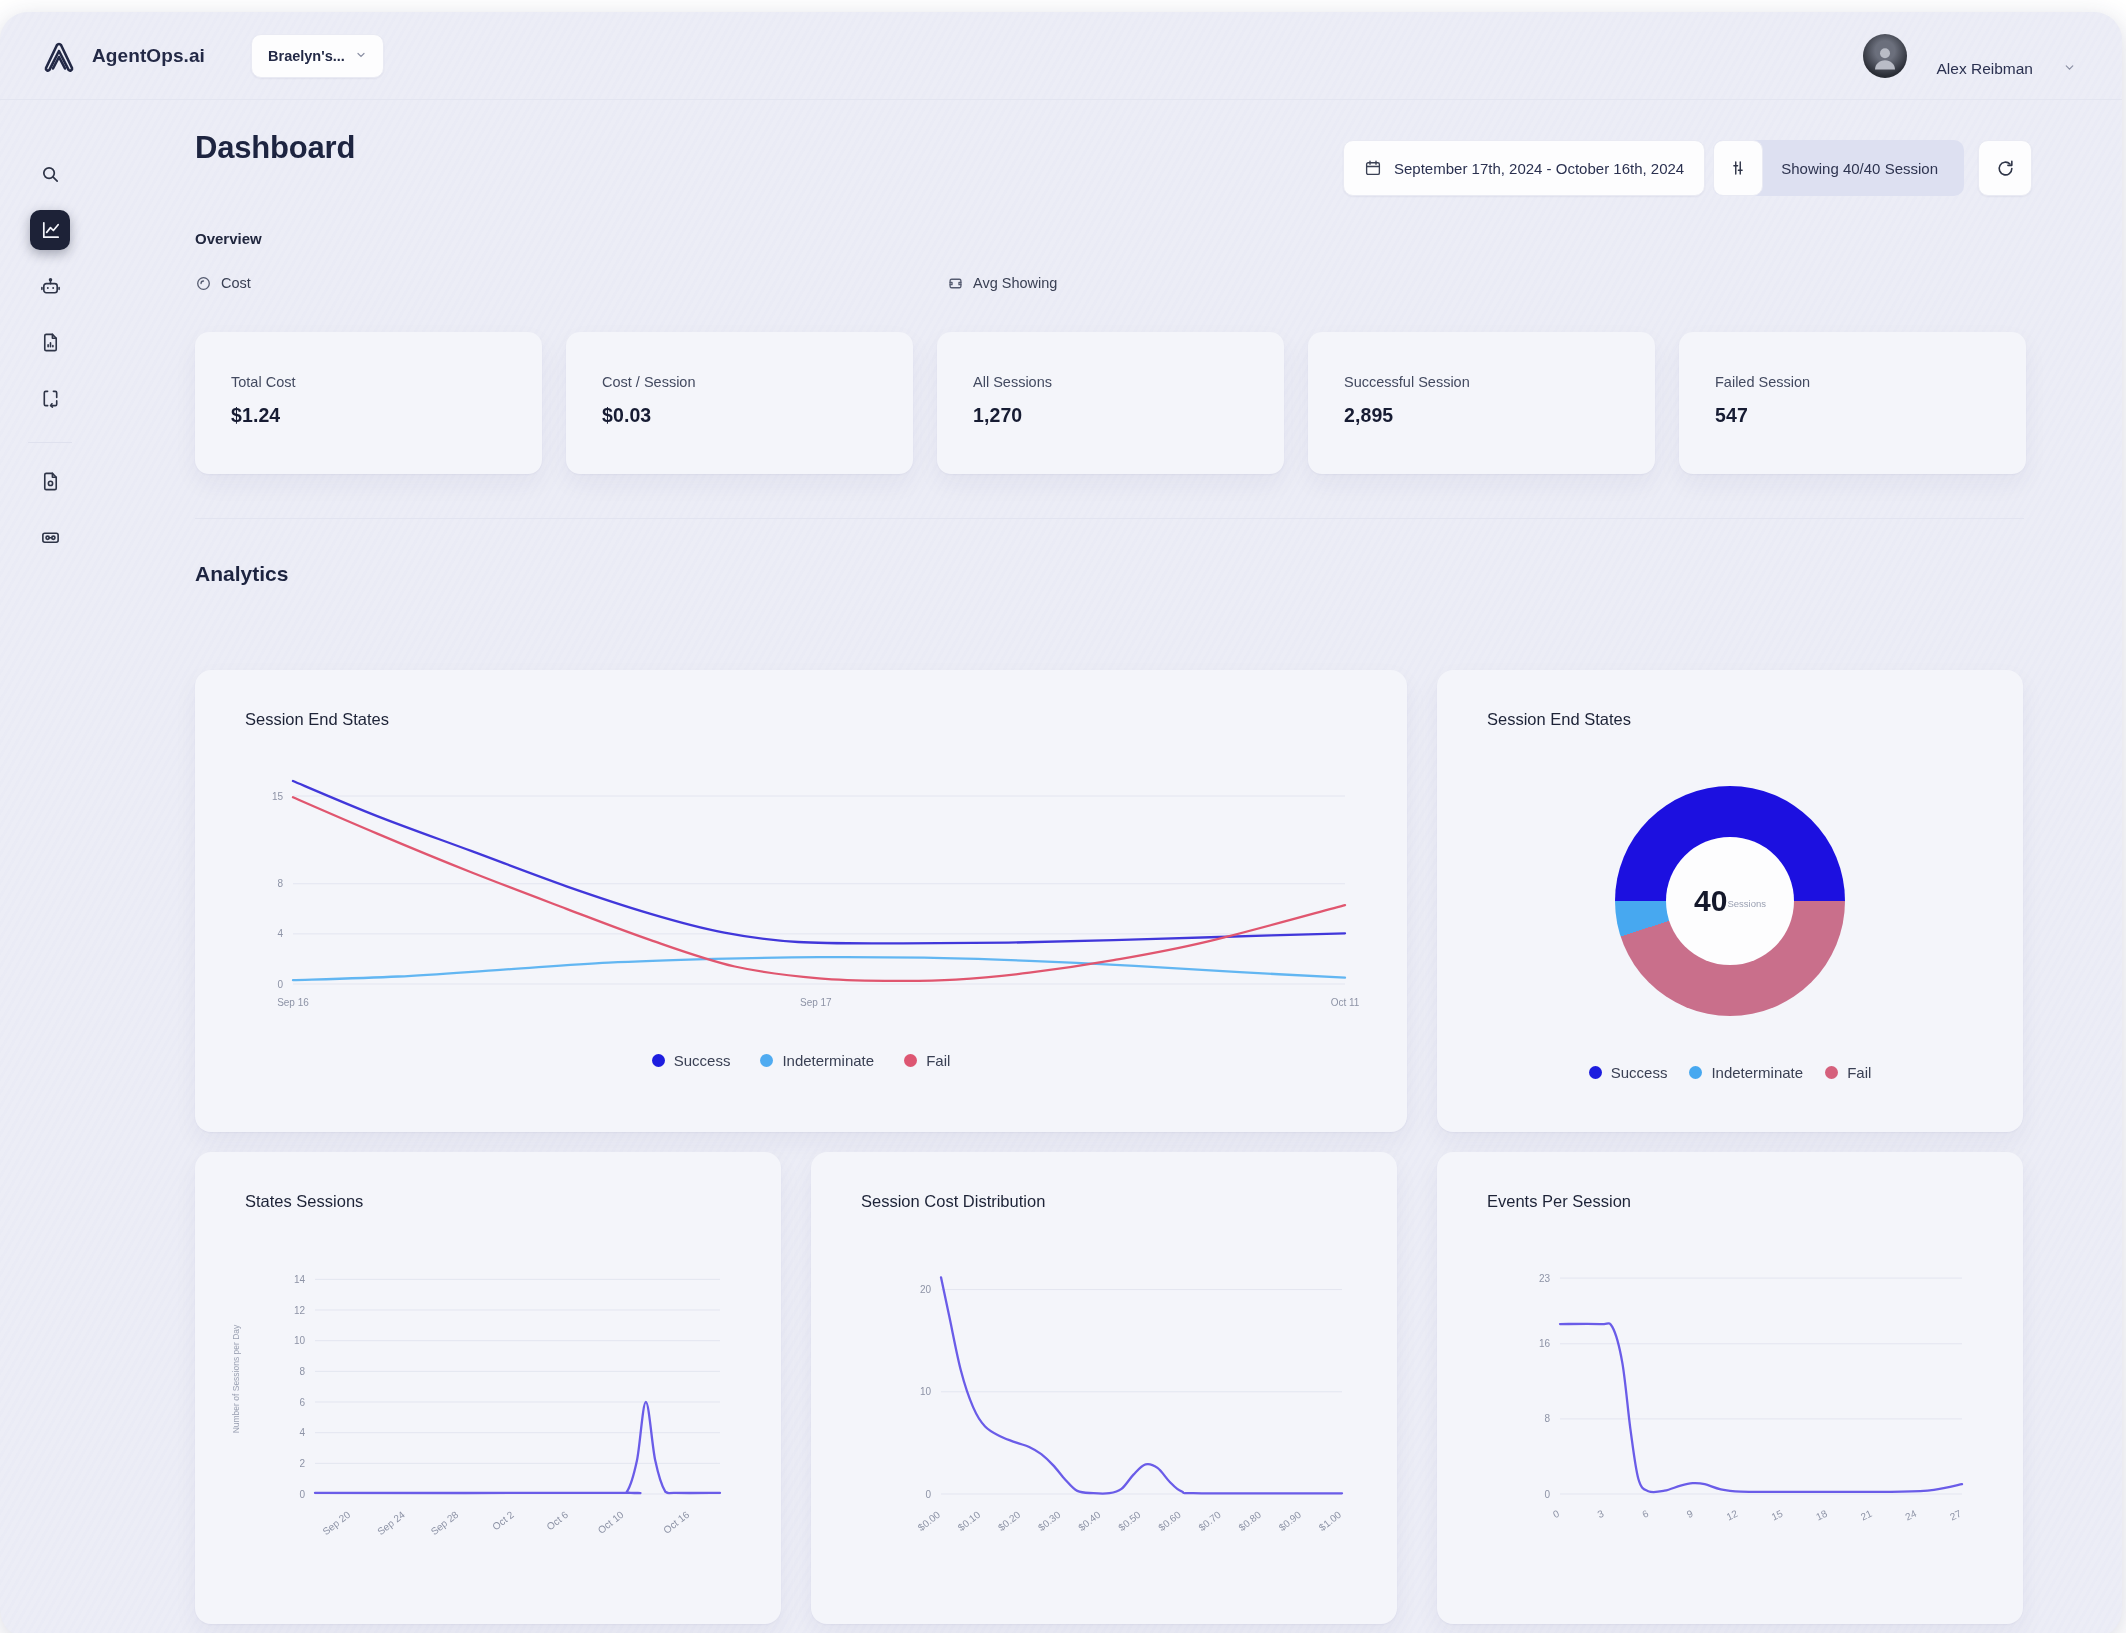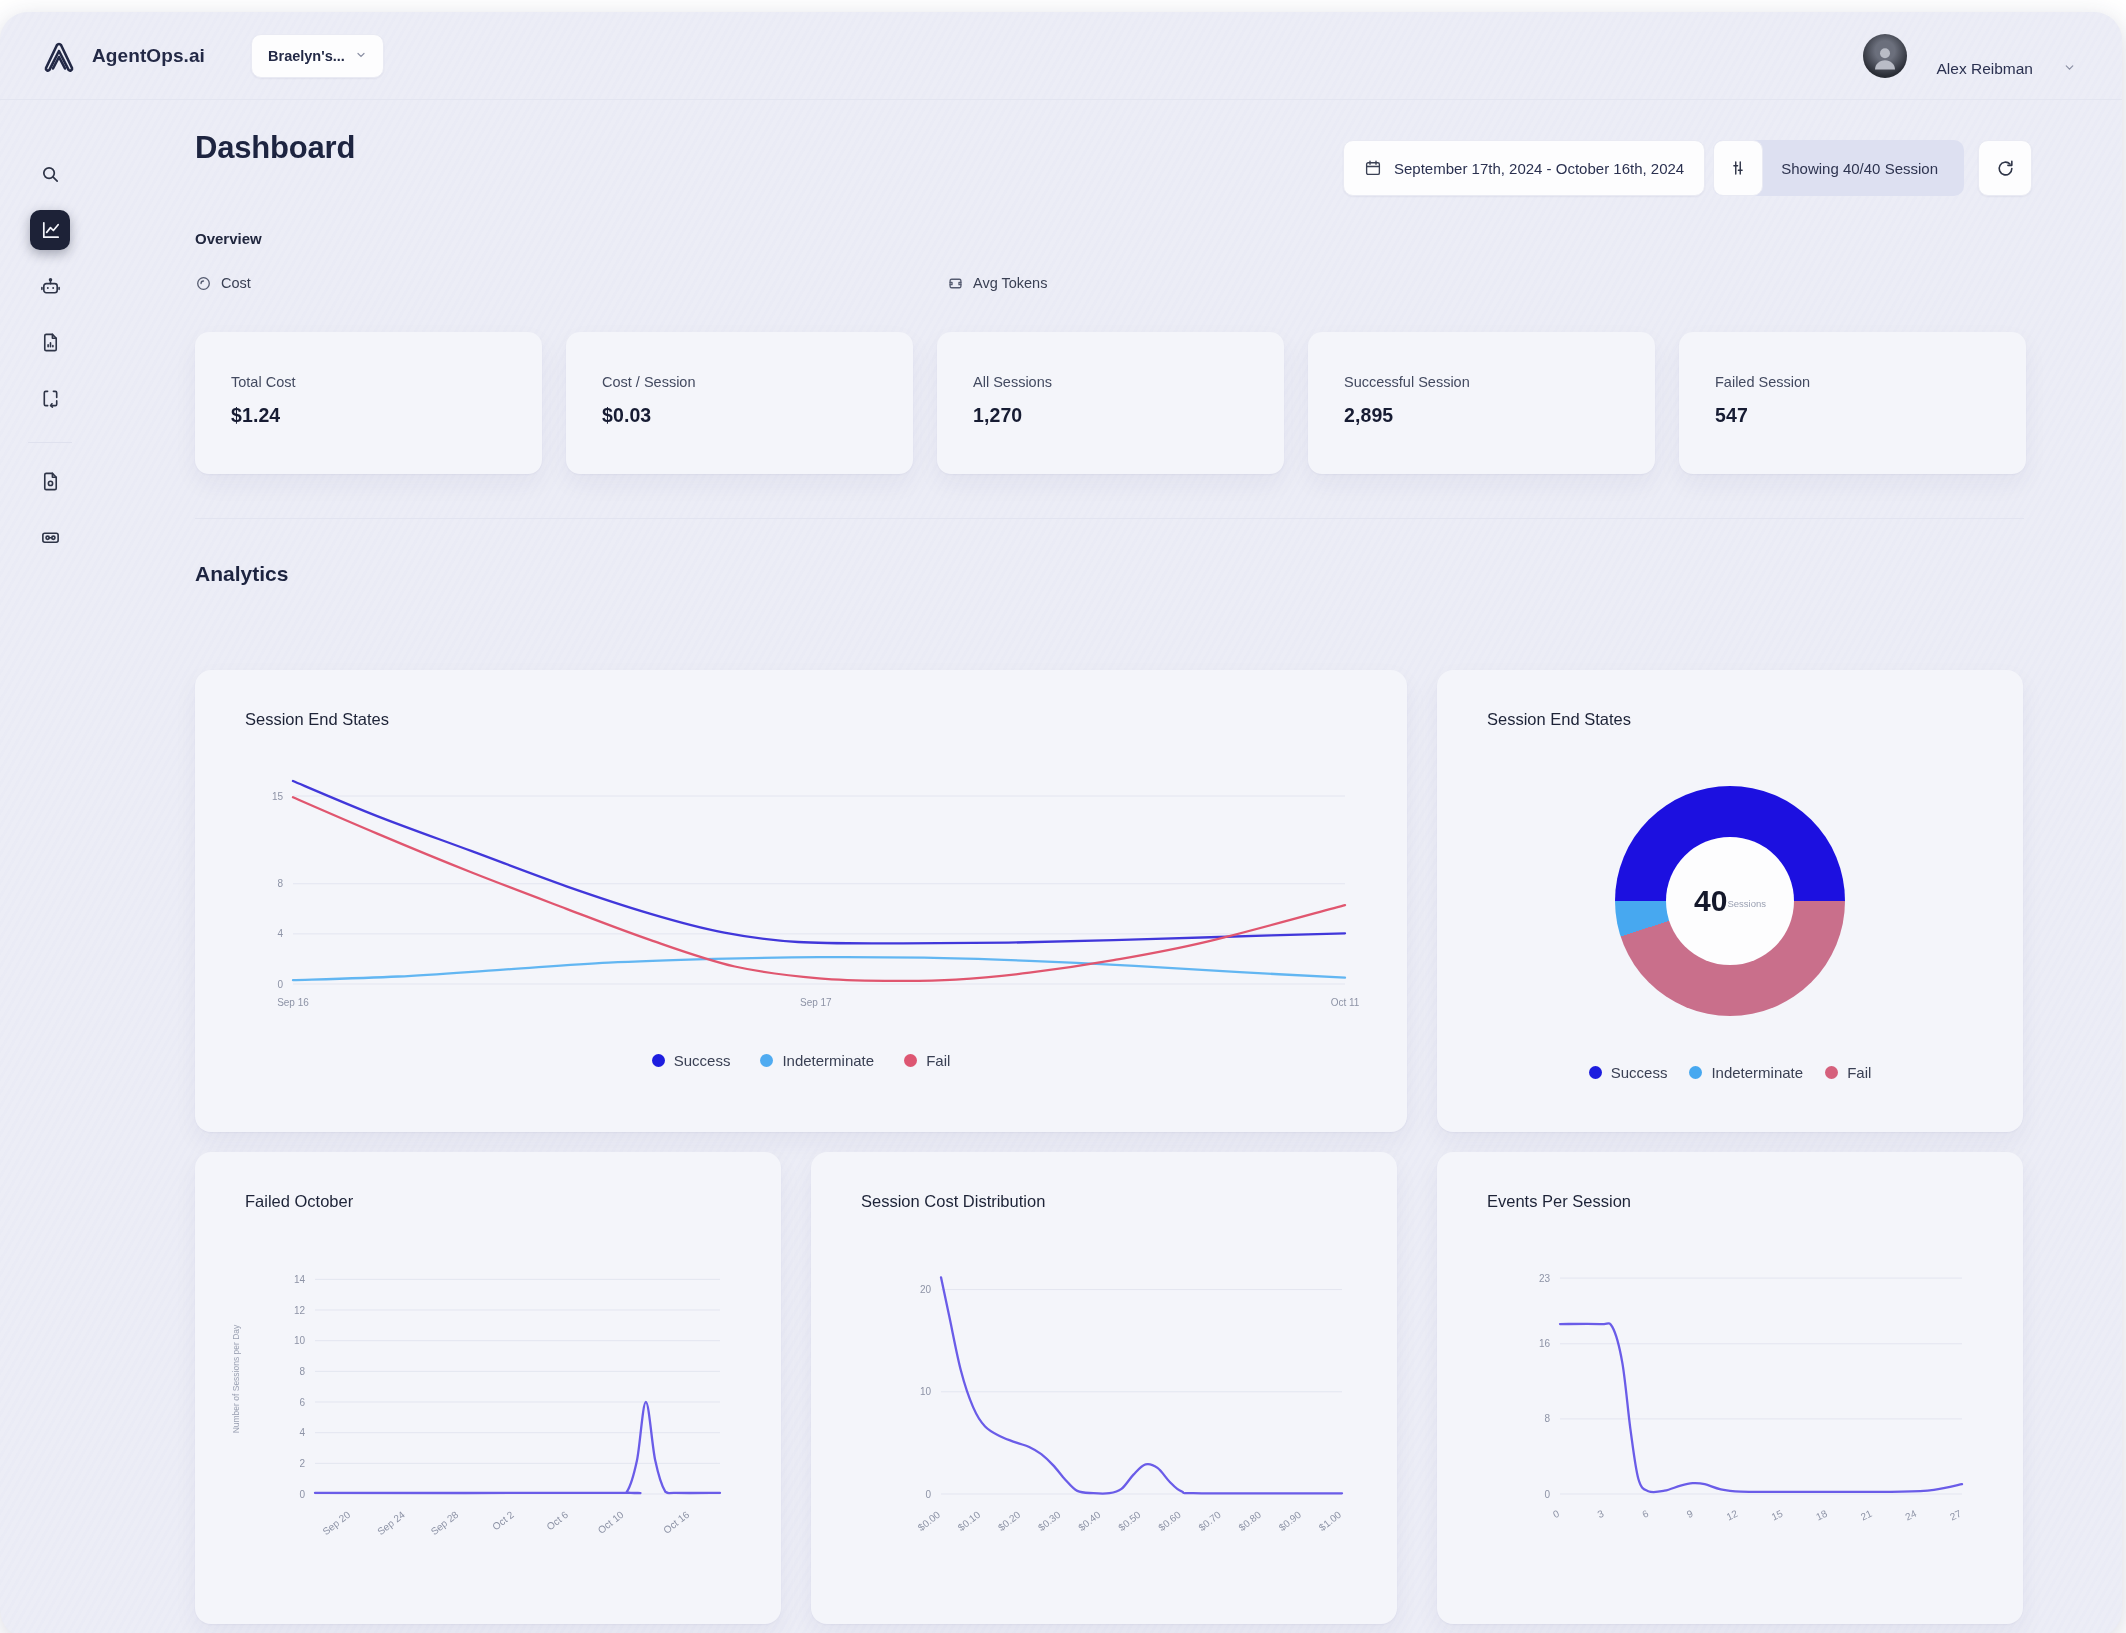--- a/index.html
+++ b/index.html
@@ -234,21 +234,21 @@
       </span>
       <span>Cost</span>
     </div>
     <div class="group-label group-tokens">
       <span style="display:flex;">
         <svg width="17" height="17" viewBox="0 0 22 22" fill="none" stroke="currentColor" stroke-width="1.7" stroke-linecap="round" stroke-linejoin="round">
             <rect x="4" y="5.5" width="14" height="11" rx="2"></rect>
             <path d="M4 9.5h2.5v3H4M18 9.5h-2.5v3H18"></path>
           </svg>
       </span>
-      <span>Avg Tokens</span>
+      <span>Avg Showing</span>
     </div>
 
     <div class="stats">
       <div class="stat-card">
         <div class="stat-label">Total Cost</div>
         <div class="stat-value">$1.24</div>
       </div>
       <div class="stat-card">
         <div class="stat-label">Cost / Session</div>
         <div class="stat-value">$0.03</div>
@@ -322,21 +322,21 @@
             <span>Indeterminate</span>
           </span>
           <span class="legend-item">
             <span class="legend-dot" style="background: rgb(213, 96, 124);"></span>
             <span>Fail</span>
           </span>
         </div>
     </div>
 
     <div class="card" id="card-failed">
-      <div class="card-title">Failed October</div>
+      <div class="card-title">States Sessions</div>
       <div class="plot" id="plot-failed"><svg width="545" height="330" viewBox="0 0 545 330">
             <line x1="102" x2="507" y1="250" y2="250" stroke="#e3e5f0" stroke-width="1"></line>
             <text x="92" y="253.5" text-anchor="end" font-size="10" fill="#8d93a6">0</text>
             <line x1="102" x2="507" y1="219.33333333333334" y2="219.33333333333334" stroke="#e3e5f0" stroke-width="1"></line>
             <text x="92" y="222.83333333333334" text-anchor="end" font-size="10" fill="#8d93a6">2</text>
             <line x1="102" x2="507" y1="188.66666666666669" y2="188.66666666666669" stroke="#e3e5f0" stroke-width="1"></line>
             <text x="92" y="192.16666666666669" text-anchor="end" font-size="10" fill="#8d93a6">4</text>
             <line x1="102" x2="507" y1="158" y2="158" stroke="#e3e5f0" stroke-width="1"></line>
             <text x="92" y="161.5" text-anchor="end" font-size="10" fill="#8d93a6">6</text>
             <line x1="102" x2="507" y1="127.33333333333333" y2="127.33333333333333" stroke="#e3e5f0" stroke-width="1"></line>

